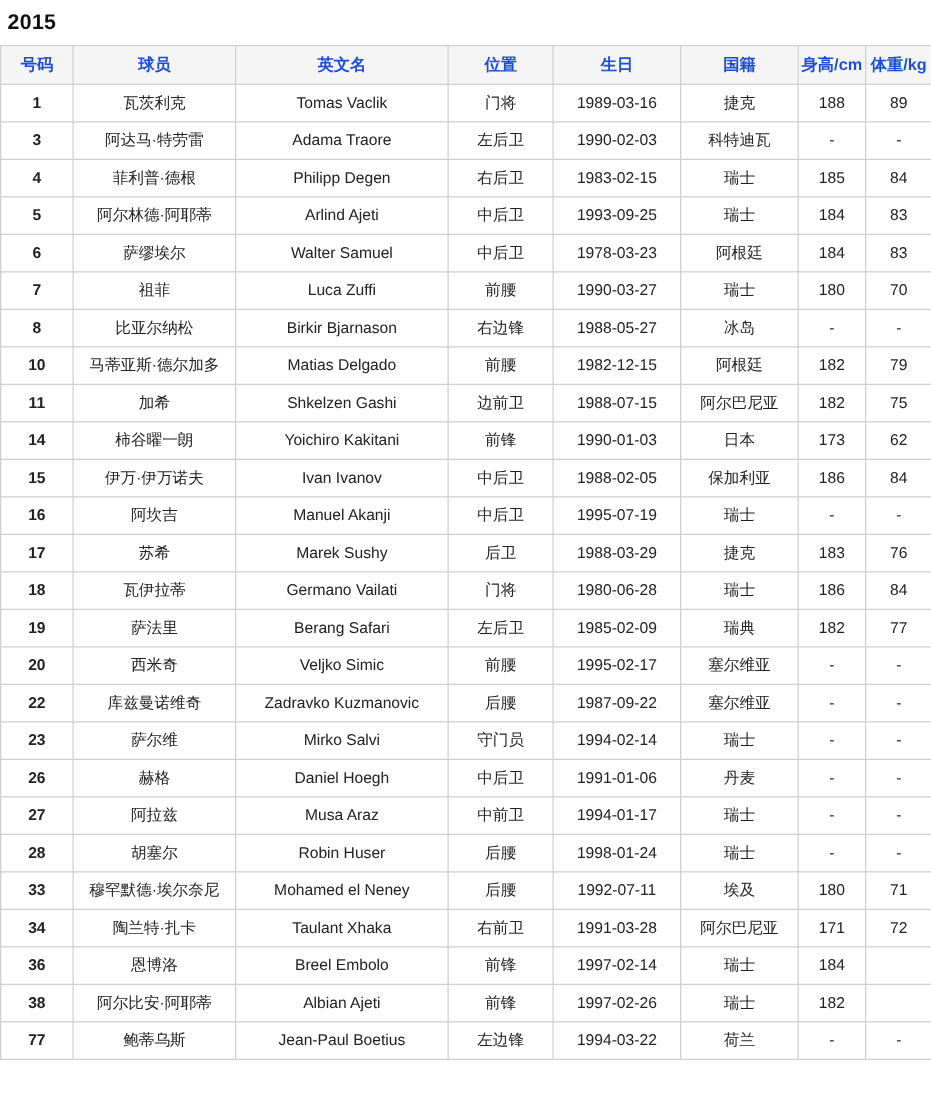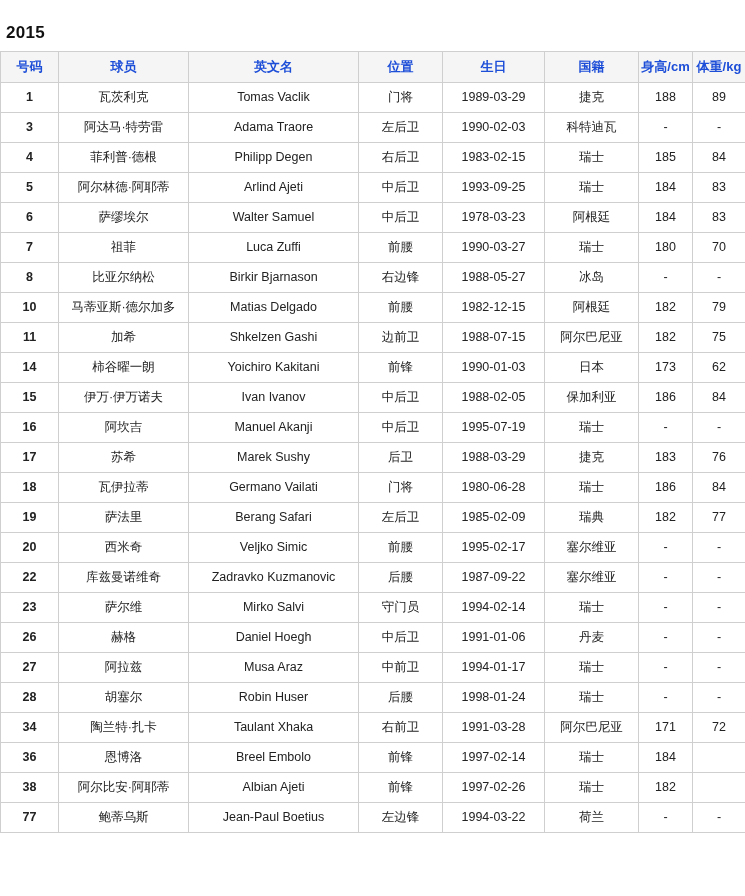--- a/index.html
+++ b/index.html
@@ -18,21 +18,20 @@
     width: 745px;
     box-sizing: border-box;
     padding: 6px 0 0 0;
   }
   .page-title {
     font-size: 17px;
     font-weight: bold;
     color: #111;
     padding: 2px 0 8px 6px;
     letter-spacing: 0.3px;
-    margin-top: 15px;
   }
   table.squad {
     border-collapse: collapse;
     width: 745px;
     table-layout: fixed;
     font-size: 12.5px;
   }
   table.squad th,
   table.squad td {
     border: 1px solid #cfcfcf;
@@ -97,21 +96,21 @@
         <th>身高/cm</th>
         <th>体重/kg</th>
       </tr>
     </thead>
     <tbody id="squad-body">
         <tr>
           <td class="col-num">1</td>
           <td class="col-name">瓦茨利克</td>
           <td class="col-en">Tomas Vaclik</td>
           <td class="col-pos">门将</td>
-          <td class="col-bday">1989-03-29</td>
+          <td class="col-bday">1989-03-16</td>
           <td class="col-nat">捷克</td>
           <td class="col-h">188</td>
           <td class="col-w">89</td>
         </tr>
         <tr>
           <td class="col-num">3</td>
           <td class="col-name">阿达马·特劳雷</td>
           <td class="col-en">Adama Traore</td>
           <td class="col-pos">左后卫</td>
           <td class="col-bday">1990-02-03</td>
@@ -303,20 +302,30 @@
           <td class="col-num">28</td>
           <td class="col-name">胡塞尔</td>
           <td class="col-en">Robin Huser</td>
           <td class="col-pos">后腰</td>
           <td class="col-bday">1998-01-24</td>
           <td class="col-nat">瑞士</td>
           <td class="col-h">-</td>
           <td class="col-w">-</td>
         </tr>
         <tr>
+          <td class="col-num">33</td>
+          <td class="col-name">穆罕默德·埃尔奈尼</td>
+          <td class="col-en">Mohamed el Neney</td>
+          <td class="col-pos">后腰</td>
+          <td class="col-bday">1992-07-11</td>
+          <td class="col-nat">埃及</td>
+          <td class="col-h">180</td>
+          <td class="col-w">71</td>
+        </tr>
+        <tr>
           <td class="col-num">34</td>
           <td class="col-name">陶兰特·扎卡</td>
           <td class="col-en">Taulant Xhaka</td>
           <td class="col-pos">右前卫</td>
           <td class="col-bday">1991-03-28</td>
           <td class="col-nat">阿尔巴尼亚</td>
           <td class="col-h">171</td>
           <td class="col-w">72</td>
         </tr>
         <tr>

